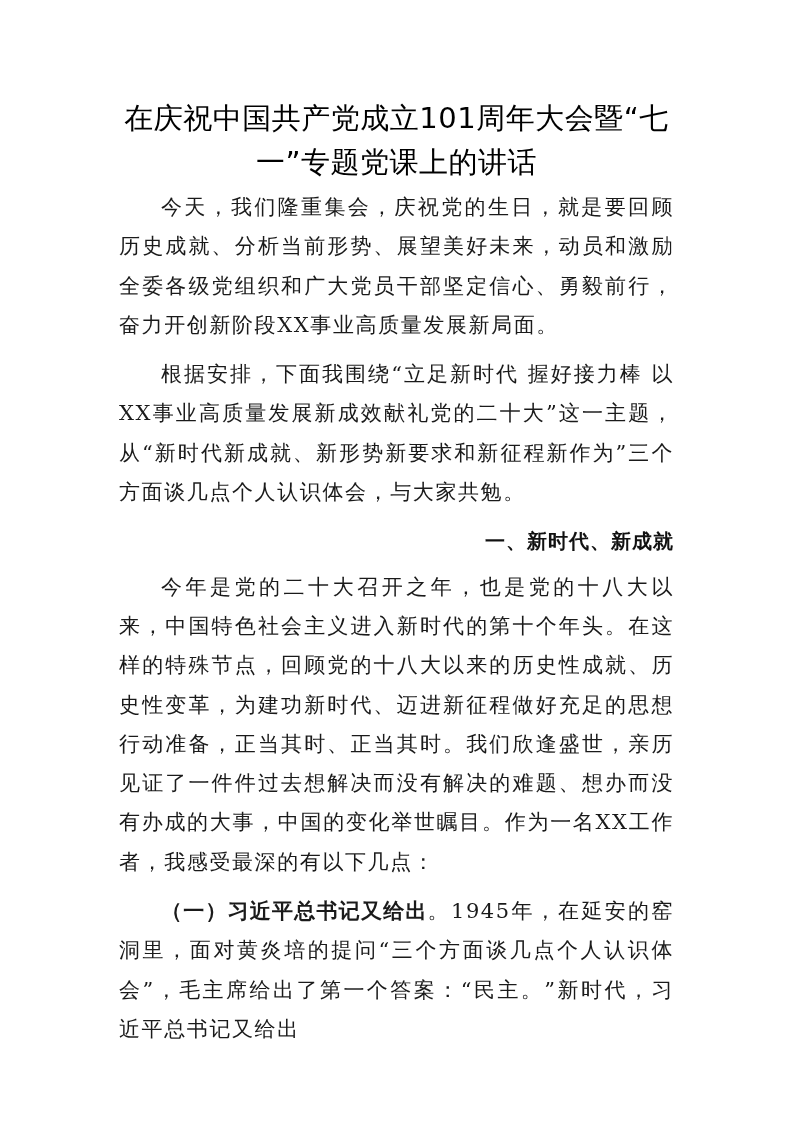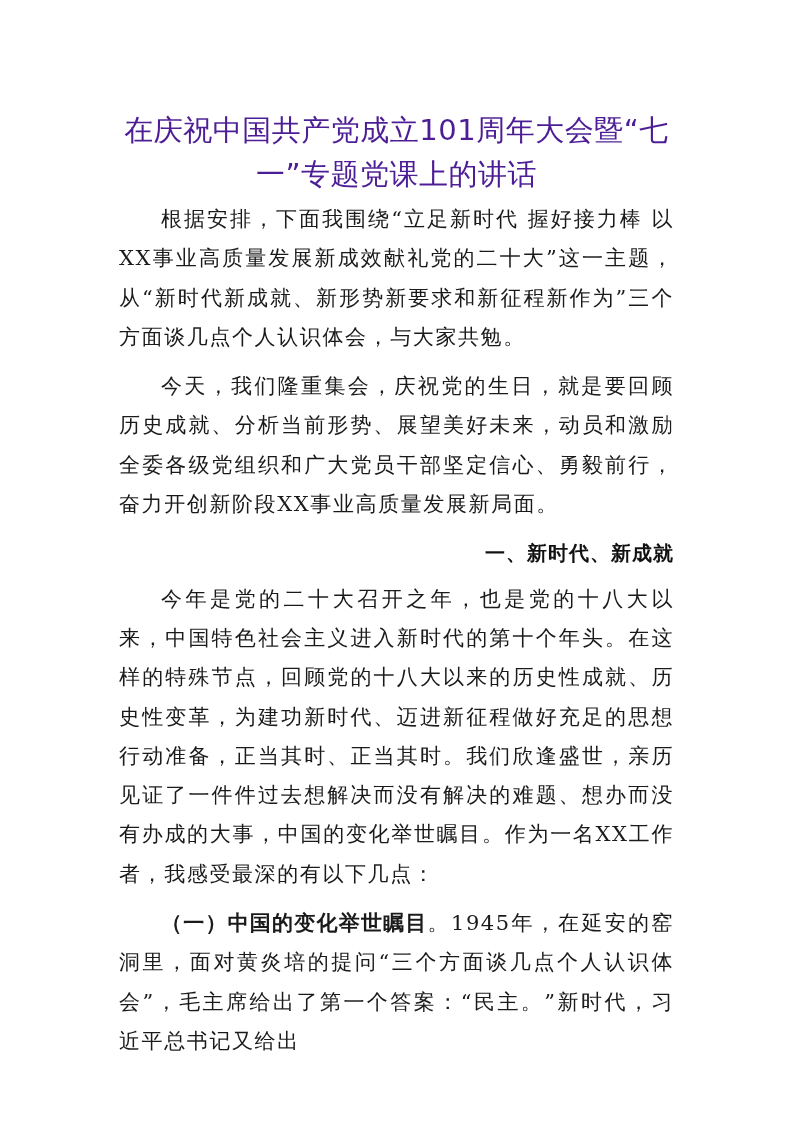--- a/index.html
+++ b/index.html
@@ -19,23 +19,23 @@
       left: 119px;
       top: 96px;
       width: 555px;
     }
     .title {
       font-family: "DejaVu Sans", "Liberation Sans", sans-serif;
       font-size: 29px;
       line-height: 44px;
       text-align: center;
       font-weight: normal;
-      margin: 12px 0 4px 0;
+      margin: 0 0 4px 0;
       letter-spacing: 0.5px;
-      color: #4c1d95;
+      color: #000000;
     }
     .para {
       font-family: "DejaVu Serif", "Liberation Serif", serif;
       font-size: 21px;
       line-height: 39.3px;
       text-indent: 2em;
       text-align: justify;
       text-align-last: left;
       margin: 0;
       letter-spacing: 1.6px;
@@ -60,20 +60,20 @@
       font-weight: bold;
       letter-spacing: 0.5px;
     }
   </style>
 </head>
 <body>
 
 <div class="page">
   <h1 class="title">在庆祝中国共产党成立101周年大会暨“七一”专题党课上的讲话</h1>
 
+  <p class="para">今天，我们隆重集会，庆祝党的生日，就是要回顾历史成就、分析当前形势、展望美好未来，动员和激励全委各级党组织和广大党员干部坚定信心、勇毅前行，奋力开创新阶段XX事业高质量发展新局面。</p>
   <p class="para">根据安排，下面我围绕“立足新时代 握好接力棒 以XX事业高质量发展新成效献礼党的二十大”这一主题，从“新时代新成就、新形势新要求和新征程新作为”三个方面谈几点个人认识体会，与大家共勉。</p>
-  <p class="para">今天，我们隆重集会，庆祝党的生日，就是要回顾历史成就、分析当前形势、展望美好未来，动员和激励全委各级党组织和广大党员干部坚定信心、勇毅前行，奋力开创新阶段XX事业高质量发展新局面。</p>
 
   <div class="heading">一、新时代、新成就</div>
 
   <p class="para">今年是党的二十大召开之年，也是党的十八大以来，中国特色社会主义进入新时代的第十个年头。在这样的特殊节点，回顾党的十八大以来的历史性成就、历史性变革，为建功新时代、迈进新征程做好充足的思想行动准备，正当其时、正当其时。我们欣逢盛世，亲历见证了一件件过去想解决而没有解决的难题、想办而没有办成的大事，中国的变化举世瞩目。作为一名XX工作者，我感受最深的有以下几点：</p>
-  <p class="para"><span class="inline-bold">（一）中国的变化举世瞩目</span><span>。1945年，在延安的窑洞里，面对黄炎培的提问“三个方面谈几点个人认识体会”，毛主席给出了第一个答案：“民主。”新时代，习近平总书记又给出</span></p>
+  <p class="para"><span class="inline-bold">（一）习近平总书记又给出</span><span>。1945年，在延安的窑洞里，面对黄炎培的提问“三个方面谈几点个人认识体会”，毛主席给出了第一个答案：“民主。”新时代，习近平总书记又给出</span></p>
 </div>
 
 </body></html>

